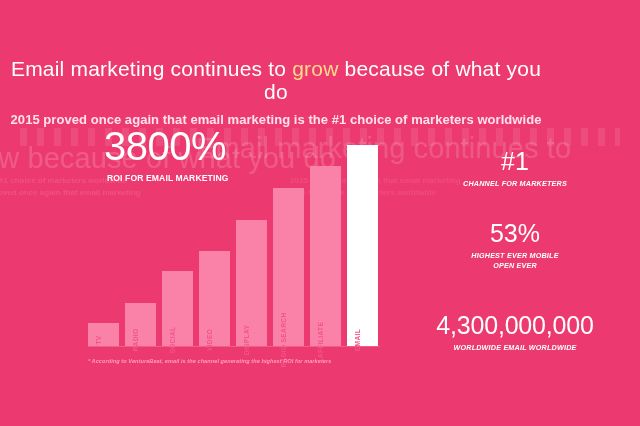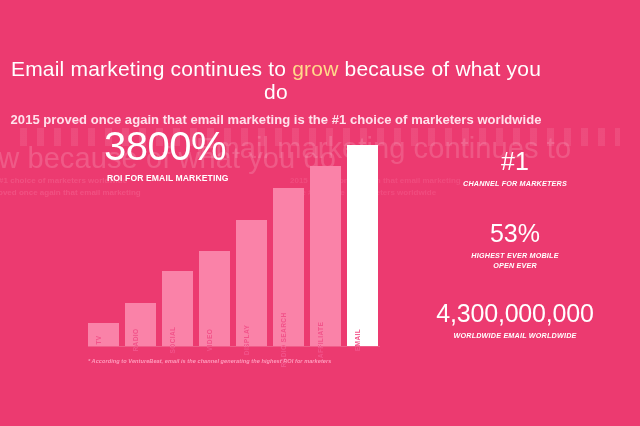--- a/index.html
+++ b/index.html
@@ -237,21 +237,21 @@
   .stat-caption {
     margin-top: 5px;
     font-size: 7.2px;
     font-weight: 700;
     color: #ffffff;
     letter-spacing: 0.2px;
     line-height: 1.45;
     font-style: italic;
   }
   .stat-2 { margin-top: 30px; }
-  .stat-3 { margin-top: 28px; }
+  .stat-3 { margin-top: 40px; }
 </style>
 </head>
 <body>
 
 <div id="stage">
 
   <div class="ghost-layer">
     <div class="ghost-dots"></div>
     <div class="ghost-line ghost-head">grow because of what you do</div>
     <div class="ghost-line ghost-head2">Email marketing continues to</div>

